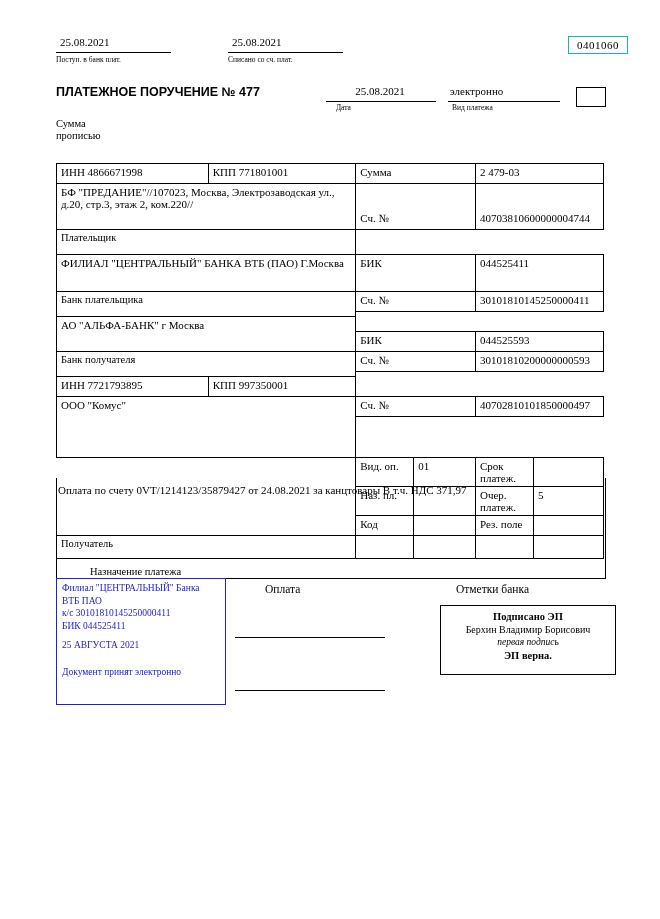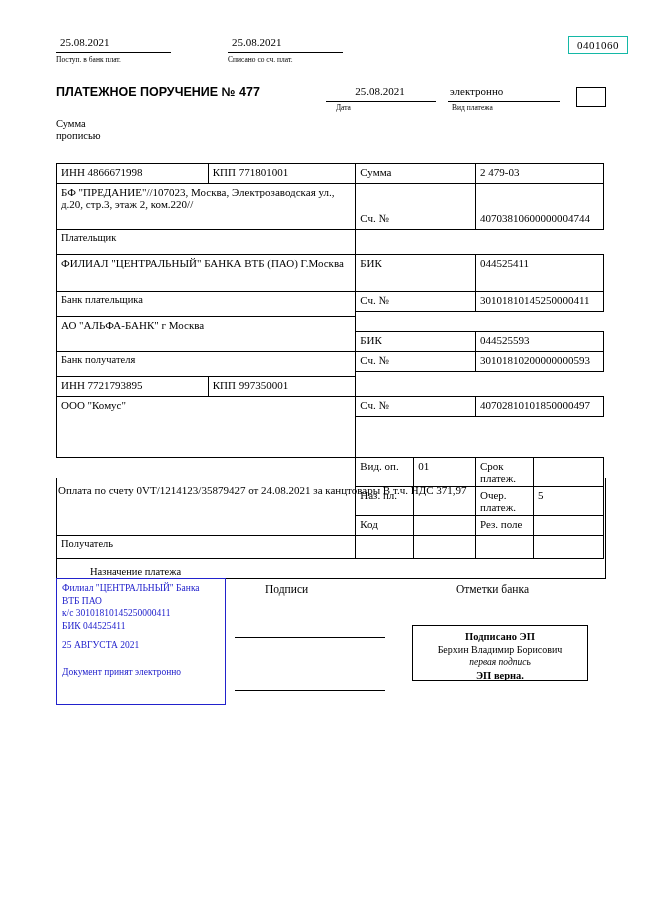--- a/index.html
+++ b/index.html
@@ -206,31 +206,30 @@
     line-height: 12.5px;
     padding: 3px 5px;
     box-sizing: border-box;
   }
   .stamp div { white-space: nowrap; }
   .stamp .gap { height: 7px; }
 
   
   .ep-box {
     position: absolute;
-    left: 412px;
+    left: 440px;
     top: 605px;
     width: 176px;
-    height: 56px;
+    height: 70px;
     border: 1px solid #000;
     text-align: center;
     font-size: 10px;
     box-sizing: border-box;
     padding-top: 4px;
     line-height: 13px;
-    margin-top: 20px;
   }
   .ep-title { font-weight: bold; font-size: 10.5px; }
   .ep-ital { font-style: italic; font-size: 9.5px; }
   .ep-bold { font-weight: bold; font-size: 10.5px; }
 </style>
 </head>
 <body>
 
 <div class="page">
 
@@ -388,21 +387,21 @@
       <td style="border-bottom:1px solid #000;"></td>
       <td style="border-bottom:1px solid #000;"></td>
     </tr>
   </tbody>
     </table>
 
   <div class="purpose-box"></div>
   <div class="purpose-text">Оплата по счету 0VT/1214123/35879427 от 24.08.2021 за канцтовары В т.ч. НДС 371,97</div>
   <div class="purpose-label">Назначение платежа</div>
 
-  <div class="sign-label">Подписи</div>
+  <div class="sign-label">Оплата</div>
   <div class="marks-label">Отметки банка</div>
   <div class="sign-line1"></div>
   <div class="sign-line2"></div>
 
   <div class="stamp">
     <div>Филиал "ЦЕНТРАЛЬНЫЙ" Банка</div>
     <div>ВТБ ПАО</div>
     <div>к/с 30101810145250000411</div>
     <div>БИК 044525411</div>
     <div class="gap"></div>

